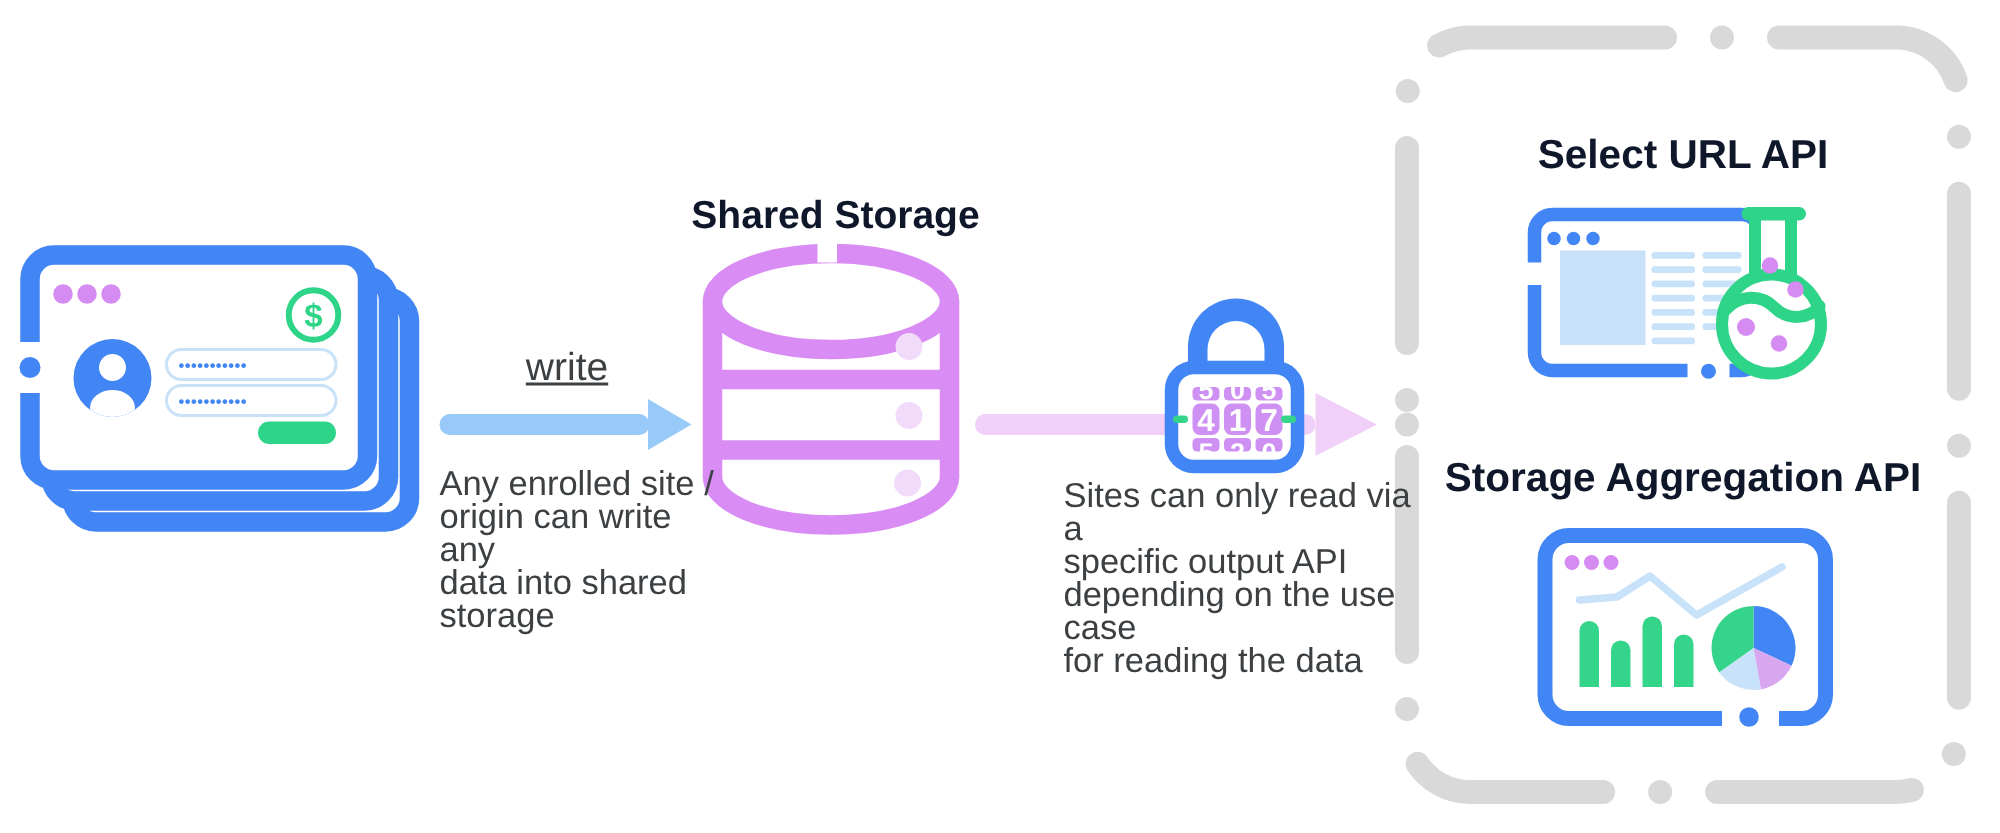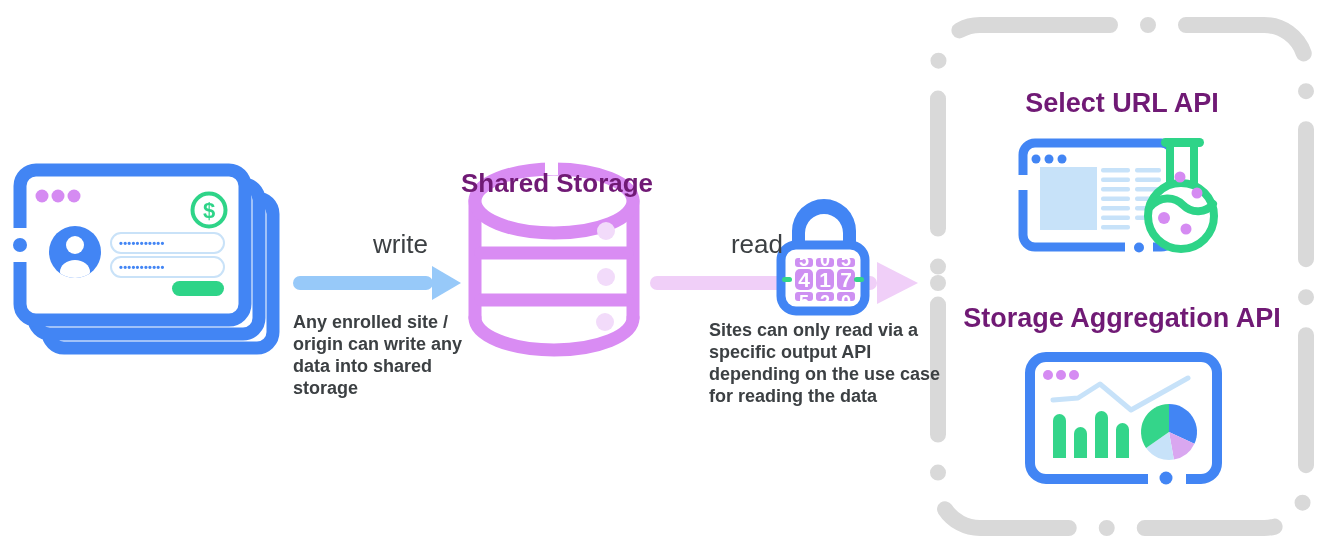--- a/index.html
+++ b/index.html
@@ -2,24 +2,24 @@
 <html><head>
 <meta charset="utf-8">
 <style>
   html,body{margin:0;padding:0;background:#ffffff;}
   .canvas{
     position:relative;width:1333px;height:555px;background:#ffffff;overflow:hidden;
     font-family:"Liberation Sans", sans-serif;
   }
   .canvas svg{position:absolute;left:0;top:0;}
   .label{position:absolute;color:#3C4043;}
-  .flow-label{font-size:26px;text-align:right;}
-  .caption{font-size:18px;line-height:22px;white-space:pre-line;font-weight:bold;}
-  .title{position:absolute;color:#701a75;font-weight:700;text-align:center;}
-  .storage-title{font-size:26px;margin-top:40px;}
+  .flow-label{font-size:26px;text-align:center;text-decoration:underline;}
+  .caption{font-size:23px;line-height:22px;white-space:pre-line;}
+  .title{position:absolute;color:#0f172a;font-weight:700;text-align:center;}
+  .storage-title{font-size:26px;}
   .api-title{font-size:27px;}
 </style>
 </head>
 <body>
 
 <div class="canvas">
 
   <svg width="1333" height="555" viewBox="0 0 1333 555">
     <defs>
       <clipPath id="clip-avatar">
@@ -209,21 +209,20 @@
 
   <div class="title storage-title" style="left:437px;top:128px;width:240px;">Shared Storage</div>
 
   <div class="label flow-label" style="left:328px;top:229px;width:100px;">write</div>
 
   <div class="label caption" style="left:293px;top:311px;width:190px;">Any enrolled site /
 origin can write any
 data into shared
 storage</div>
 
-  <div class="label flow-label" style="left:683px;top:229px;width:100px;">read</div>
 
   <div class="label caption" style="left:666px;top:319px;width:245px;margin-left:43px;">Sites can only read via a
 specific output API
 depending on the use case
 for reading the data</div>
 
   <div class="title api-title" style="left:972px;top:88px;width:300px;">Select URL API</div>
 
   <div class="title api-title" style="left:952px;top:303px;width:340px;">Storage Aggregation API</div>
 </div>

